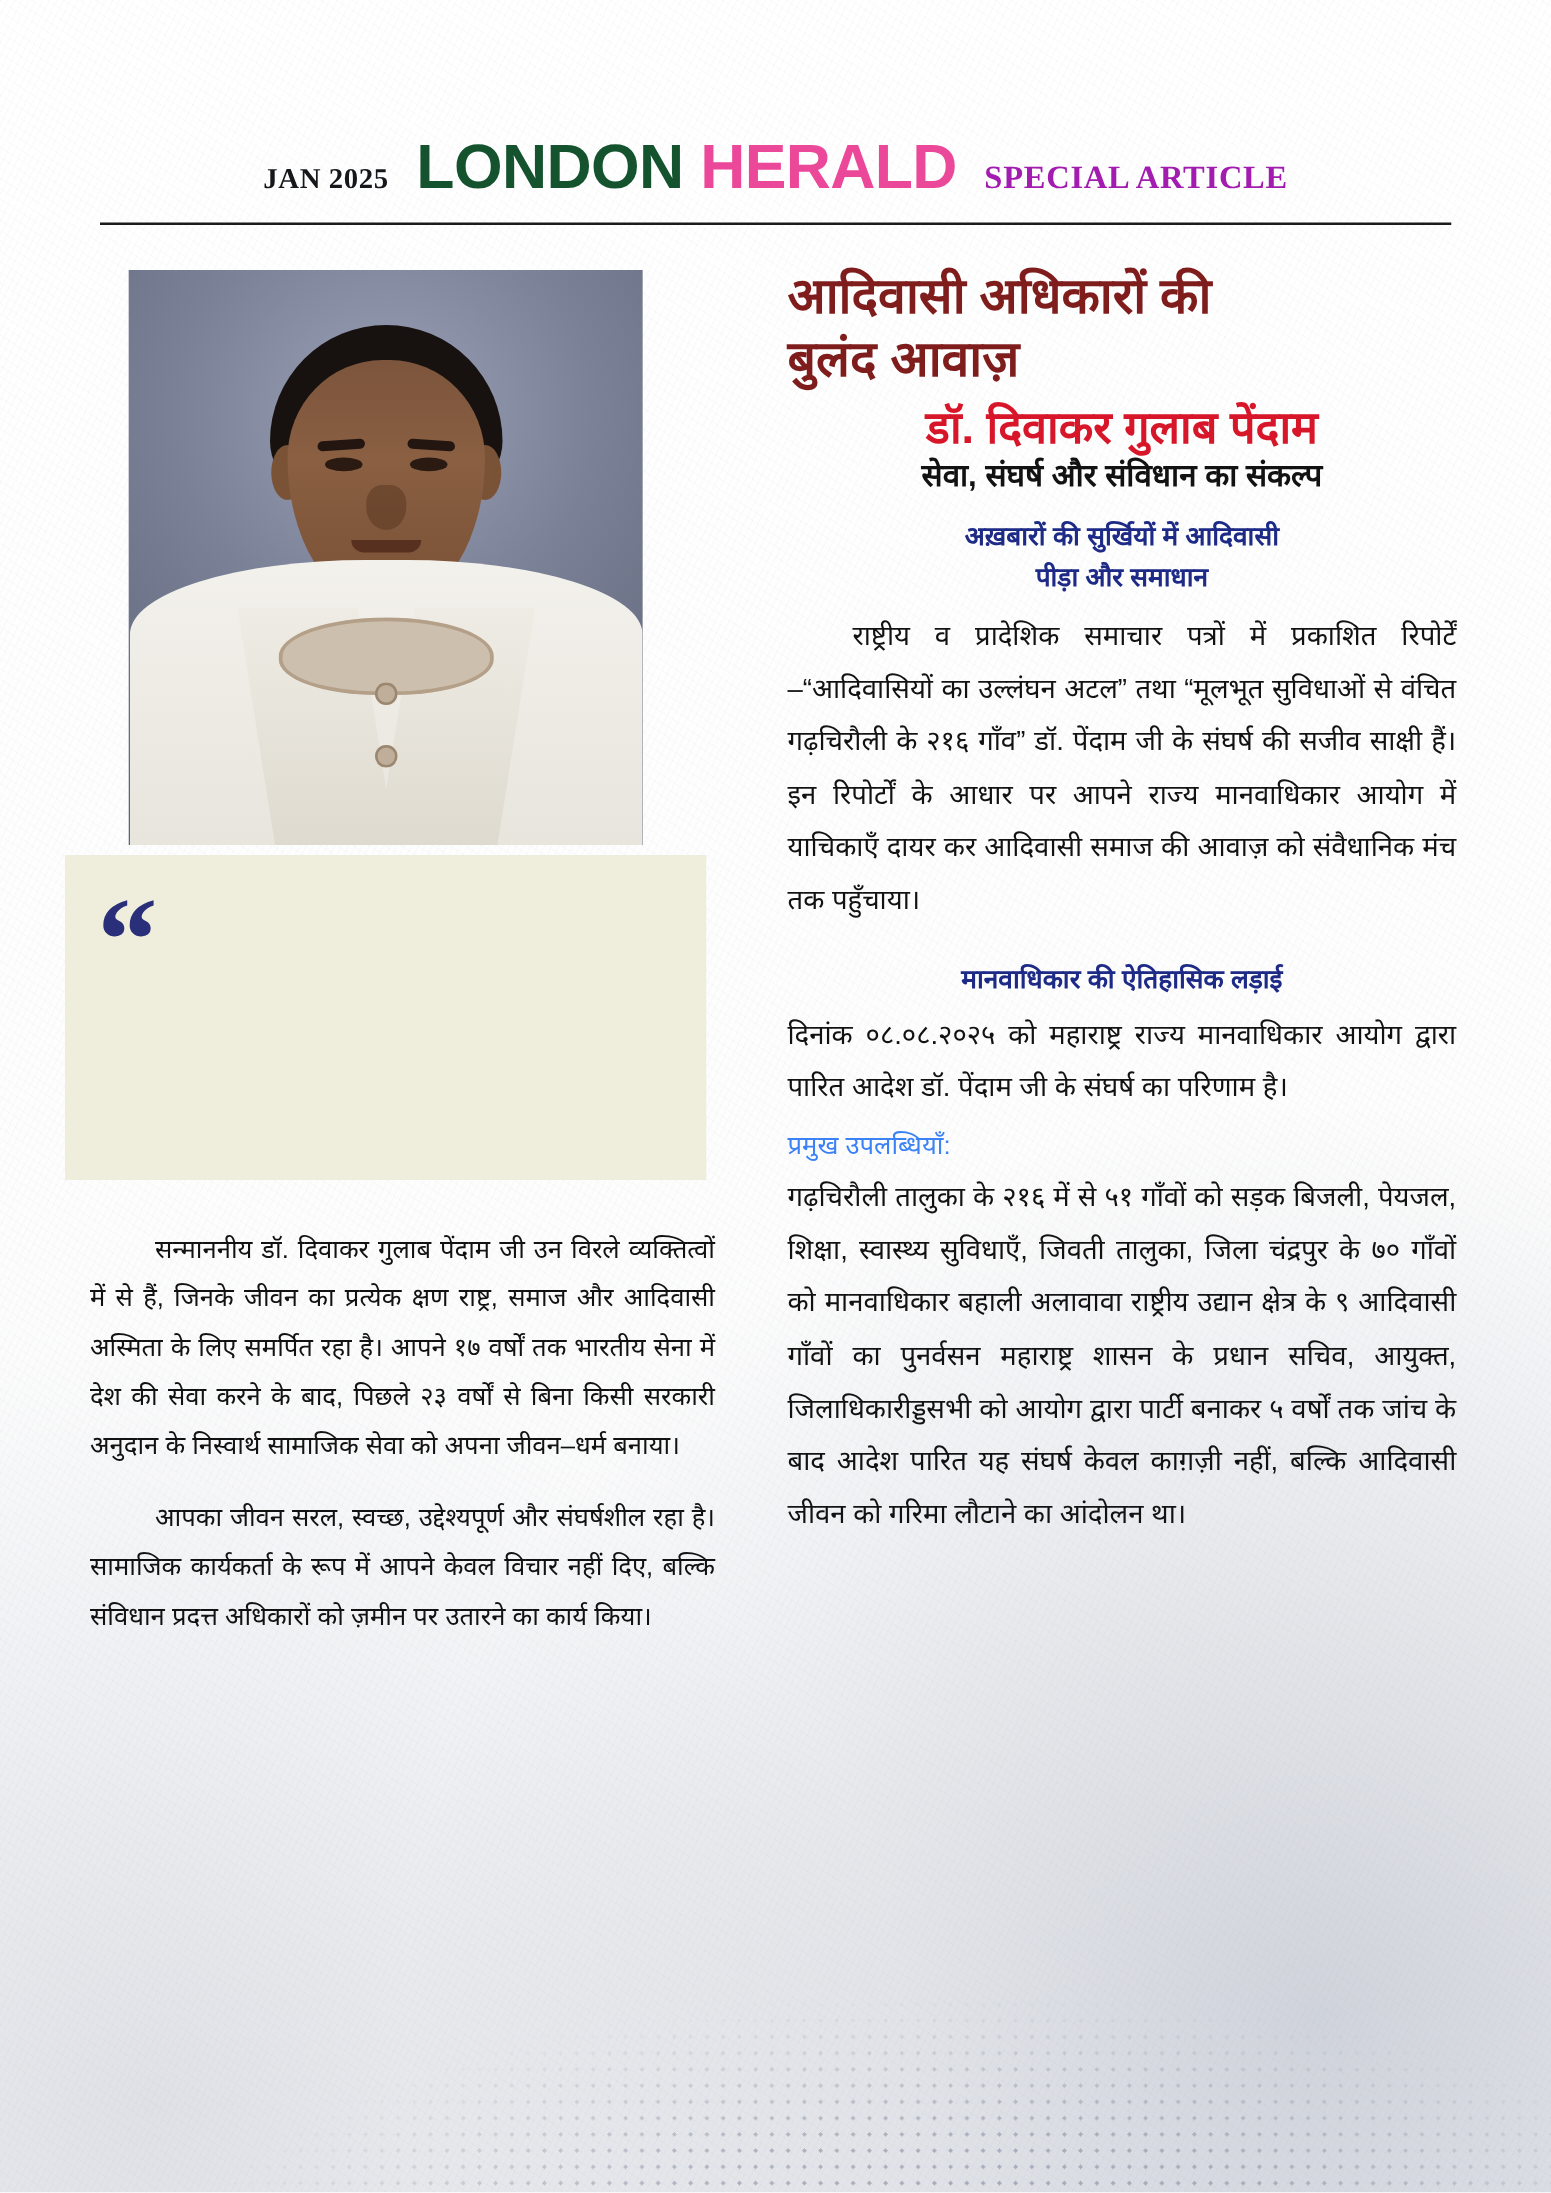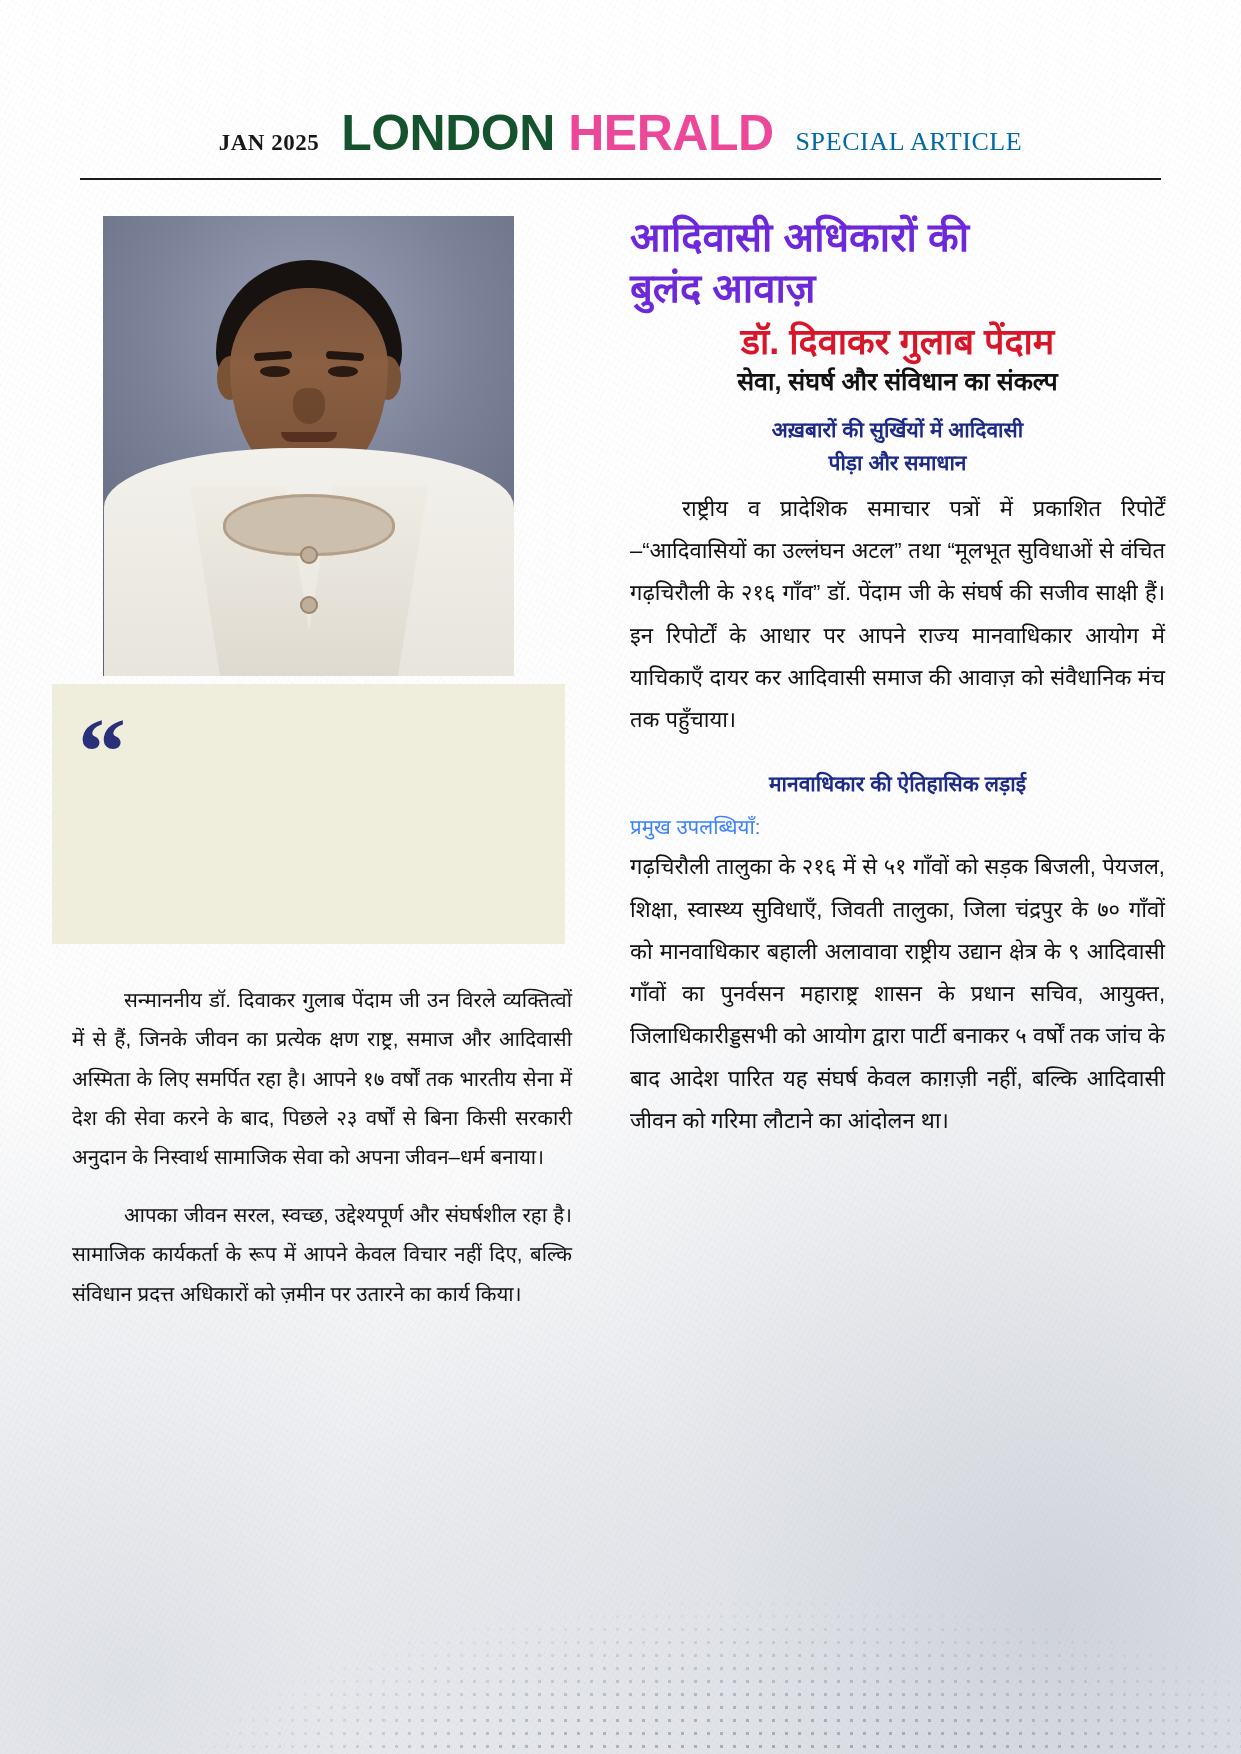--- a/index.html
+++ b/index.html
@@ -77,24 +77,24 @@
     font-weight: bold;
     font-size: 50px;
     letter-spacing: -0.5px;
     line-height: 1;
     white-space: nowrap;
   }
   .mast-london { color: #14532d; }
   .mast-herald { color: #ec4899; }
   .mast-kicker {
     font-family: "Liberation Serif", serif;
-    font-weight: normal;
+    font-weight: bold;
     font-size: 26px;
     letter-spacing: 0.6px;
-    color: #0369a1;
+    color: #a21caf;
   }
   .mast-rule {
     position: absolute;
     left: 80px;
     top: 178px;
     width: 1081px;
     height: 2px;
     background: #1b1b1b;
   }
 
@@ -290,21 +290,21 @@
     position: absolute;
     left: 630px;
     top: 212px;
     width: 535px;
   }
   .headline {
     font-family: "Liberation Sans", sans-serif;
     font-size: 40px;
     line-height: 1.28;
     font-weight: bold;
-    color: #6d28d9;
+    color: #7f1d1d;
     margin: 0 0 6px 0;
   }
   .name {
     font-family: "Liberation Sans", sans-serif;
     font-size: 36px;
     font-weight: bold;
     color: #d8162a;
     text-align: center;
     margin: 2px 0 0 0;
     line-height: 1.2;
@@ -407,18 +407,19 @@
     <div class="name">डॉ. दिवाकर गुलाब पेंदाम</div>
     <div class="subname">सेवा, संघर्ष और संविधान का संकल्प</div>
 
     <div class="sec-head">
       <span>अख़बारों की सुर्खियों में आदिवासी</span><br>
       <span>पीड़ा और समाधान</span>
     </div>
     <p class="rbody indent">राष्ट्रीय व प्रादेशिक समाचार पत्रों में प्रकाशित रिपोर्टें –“आदिवासियों का उल्लंघन अटल” तथा “मूलभूत सुविधाओं से वंचित गढ़चिरौली के २१६ गाँव” डॉ. पेंदाम जी के संघर्ष की सजीव साक्षी हैं। इन रिपोर्टों के आधार पर आपने राज्य मानवाधिकार आयोग में याचिकाएँ दायर कर आदिवासी समाज की आवाज़ को संवैधानिक मंच तक पहुँचाया।</p>
 
     <div class="sec-head-2">मानवाधिकार की ऐतिहासिक लड़ाई</div>
+    <p class="rbody">दिनांक ०८.०८.२०२५ को महाराष्ट्र राज्य मानवाधिकार आयोग द्वारा पारित आदेश डॉ. पेंदाम जी के संघर्ष का परिणाम है।</p>
 
     <div class="label-line">प्रमुख उपलब्धियाँ:</div>
     <p class="rbody">गढ़चिरौली तालुका के २१६ में से ५१ गाँवों को सड़क बिजली, पेयजल, शिक्षा, स्वास्थ्य सुविधाएँ, जिवती तालुका, जिला चंद्रपुर के ७० गाँवों को मानवाधिकार बहाली अलावावा राष्ट्रीय उद्यान क्षेत्र के ९ आदिवासी गाँवों का पुनर्वसन महाराष्ट्र शासन के प्रधान सचिव, आयुक्त, जिलाधिकारीड्डसभी को आयोग द्वारा पार्टी बनाकर ५ वर्षों तक जांच के बाद आदेश पारित यह संघर्ष केवल काग़ज़ी नहीं, बल्कि आदिवासी जीवन को गरिमा लौटाने का आंदोलन था।</p>
   </div>
 
 </div>
 
 </body></html>

